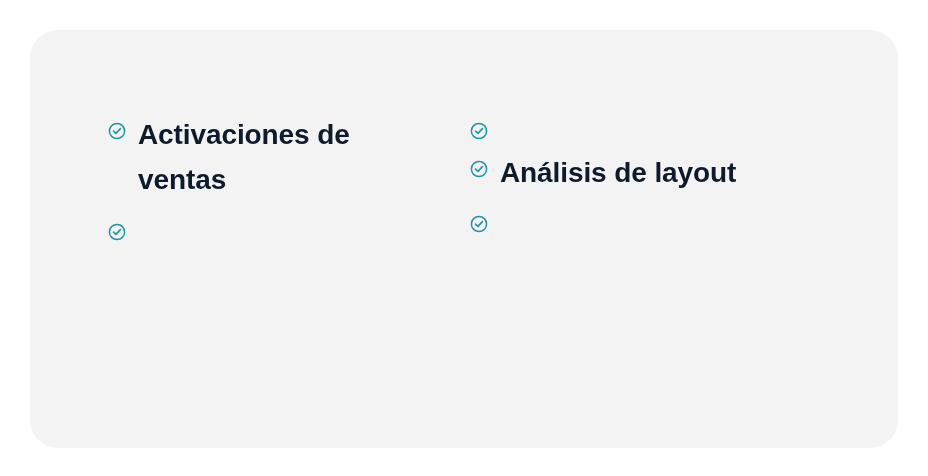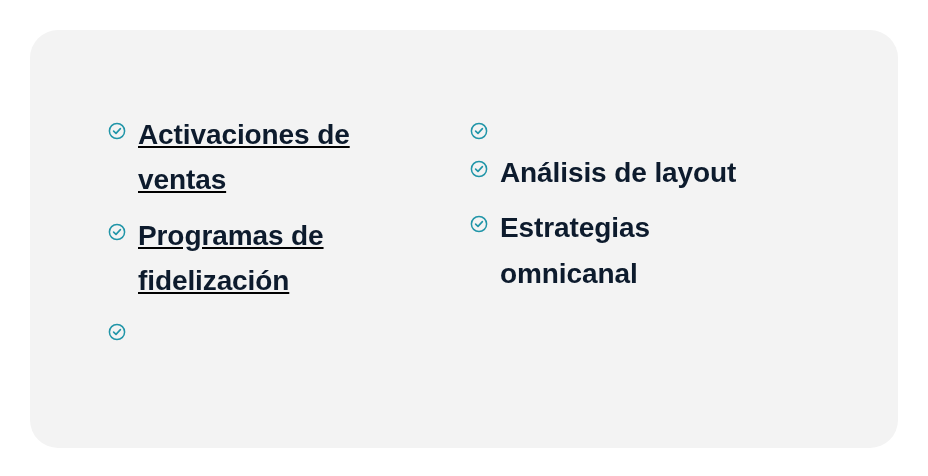--- a/index.html
+++ b/index.html
@@ -43,21 +43,20 @@
   }
 
   .column {
     display: flex;
     flex-direction: column;
   }
 
   .column-left {
     width: 330px;
     margin-right: 32px;
-    text-decoration: underline;
   }
 
   .column-right {
     width: 330px;
   }
 
   .check-item {
     display: flex;
     flex-direction: row;
     align-items: flex-start;
@@ -108,30 +107,20 @@
           <span class="check-icon">
             <svg viewBox="0 0 18 18" xmlns="http://www.w3.org/2000/svg">
               <circle cx="9" cy="9" r="7.6" fill="none" stroke="#2095a8" stroke-width="1.5"></circle>
               <path d="M5.6 9.1 L8 11.4 L12.4 6.6" fill="none" stroke="#2095a8" stroke-width="1.6" stroke-linecap="round" stroke-linejoin="round"></path>
             </svg>
           </span>
           <span class="check-label">Activaciones de
 ventas</span>
         </div>
 
-        <div class="check-item">
-          <span class="check-icon">
-            <svg viewBox="0 0 18 18" xmlns="http://www.w3.org/2000/svg">
-              <circle cx="9" cy="9" r="7.6" fill="none" stroke="#2095a8" stroke-width="1.5"></circle>
-              <path d="M5.6 9.1 L8 11.4 L12.4 6.6" fill="none" stroke="#2095a8" stroke-width="1.6" stroke-linecap="round" stroke-linejoin="round"></path>
-            </svg>
-          </span>
-          <span class="check-label">Programas de
-fidelización</span>
-        </div>
 
         <div class="check-item">
           <span class="check-icon">
             <svg viewBox="0 0 18 18" xmlns="http://www.w3.org/2000/svg">
               <circle cx="9" cy="9" r="7.6" fill="none" stroke="#2095a8" stroke-width="1.5"></circle>
               <path d="M5.6 9.1 L8 11.4 L12.4 6.6" fill="none" stroke="#2095a8" stroke-width="1.6" stroke-linecap="round" stroke-linejoin="round"></path>
             </svg>
           </span>
         </div>
 
@@ -158,21 +147,19 @@
           <span class="check-label">Análisis de layout</span>
         </div>
 
         <div class="check-item">
           <span class="check-icon">
             <svg viewBox="0 0 18 18" xmlns="http://www.w3.org/2000/svg">
               <circle cx="9" cy="9" r="7.6" fill="none" stroke="#2095a8" stroke-width="1.5"></circle>
               <path d="M5.6 9.1 L8 11.4 L12.4 6.6" fill="none" stroke="#2095a8" stroke-width="1.6" stroke-linecap="round" stroke-linejoin="round"></path>
             </svg>
           </span>
-          <span class="check-label">Estrategias
-omnicanal</span>
         </div>
 
       </div>
 
     </div>
   </div>
 </div>
 
 </body></html>

